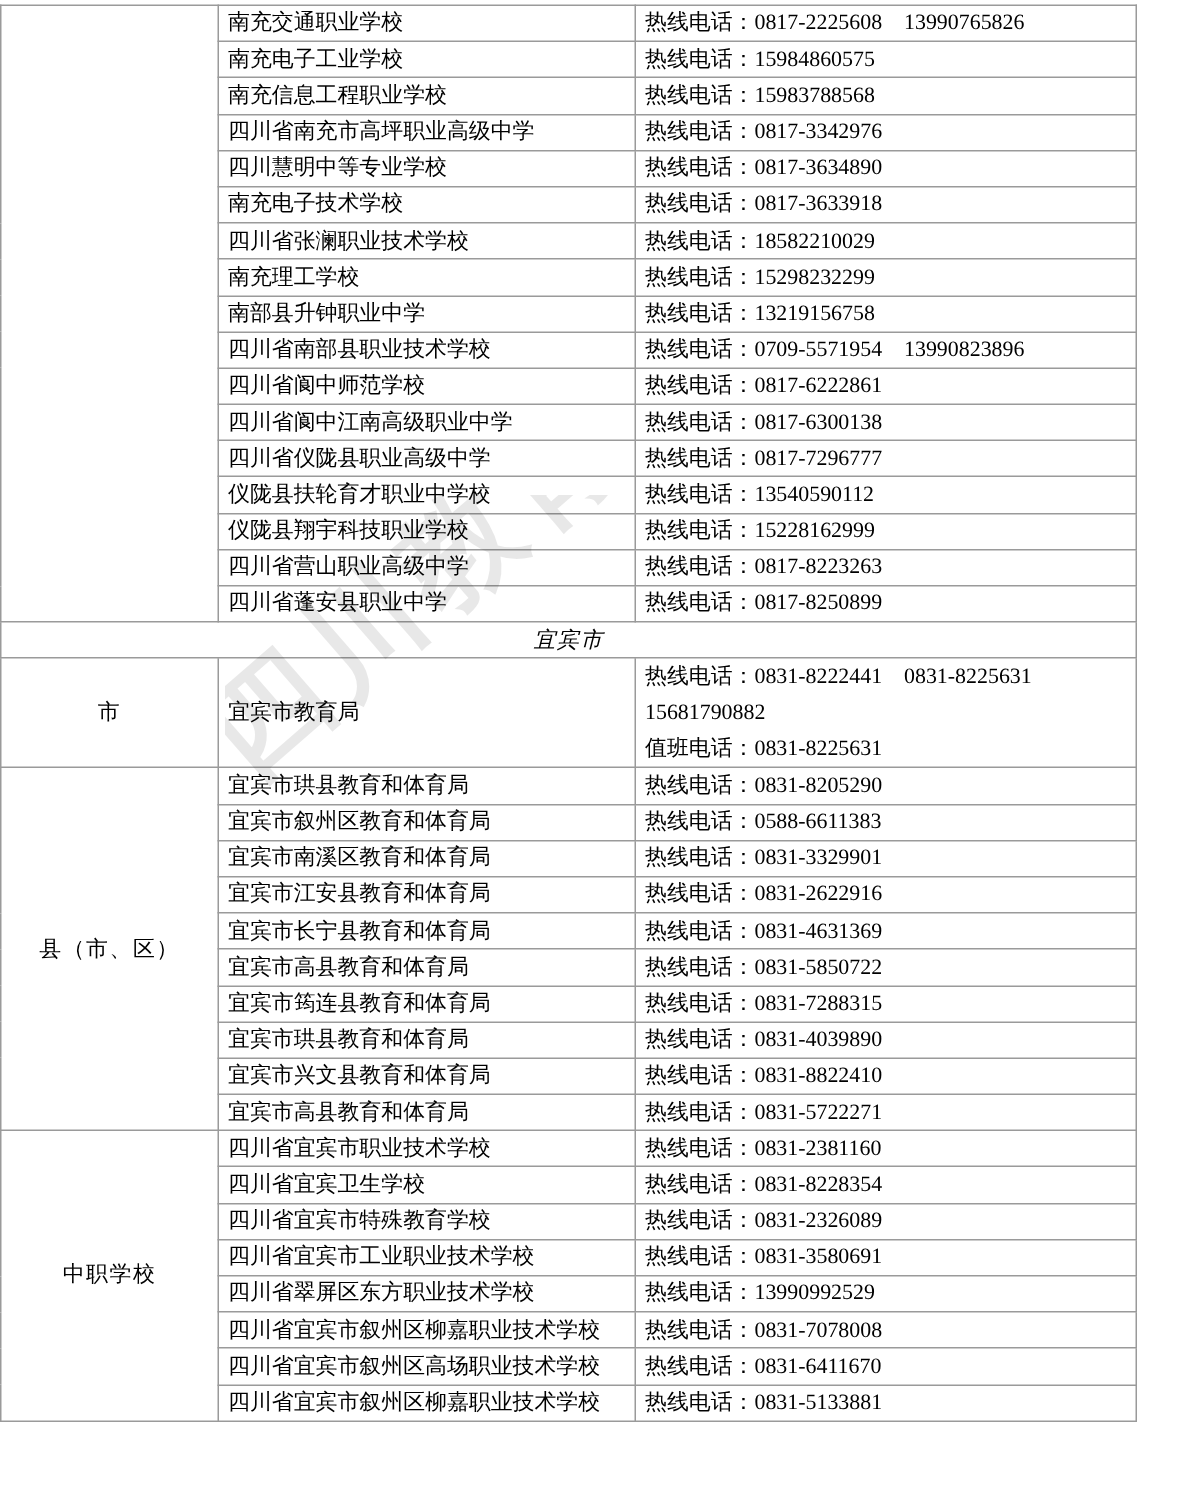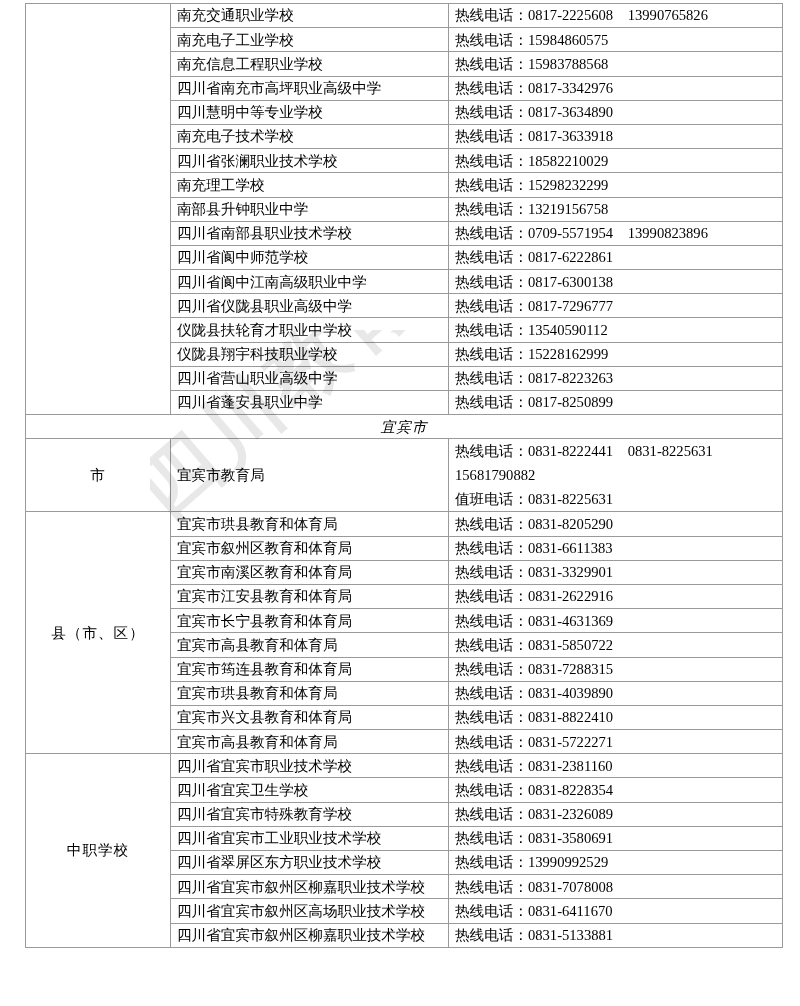--- a/index.html
+++ b/index.html
@@ -45,21 +45,21 @@
     color: #000000;
     opacity: 0.085;
     white-space: nowrap;
     transform: rotate(-41deg);
     transform-origin: left center;
   }
 
   
   #tbl-wrap {
     position: absolute;
-    left: 25px;
+    left: 0;
     top: 3px;
     width: 757px;
     z-index: 2;
   }
   table.doc {
     border-collapse: collapse;
     table-layout: fixed;
     width: 757px;
   }
   table.doc td {
@@ -208,21 +208,21 @@
               <span class="ln">值班电话：0831-8225631</span>
             </td>
           </tr>
           <tr>
             <td class="cat" rowspan="10">县（市、区）</td>
             <td class="name">宜宾市珙县教育和体育局</td>
             <td class="phone"><span class="phone-line">热线电话：0831-8205290</span></td>
           </tr>
           <tr>
             <td class="name">宜宾市叙州区教育和体育局</td>
-            <td class="phone"><span class="phone-line">热线电话：0831-6611383</span></td>
+            <td class="phone"><span class="phone-line">热线电话：0588-6611383</span></td>
           </tr>
           <tr>
             <td class="name">宜宾市南溪区教育和体育局</td>
             <td class="phone"><span class="phone-line">热线电话：0831-3329901</span></td>
           </tr>
           <tr>
             <td class="name">宜宾市江安县教育和体育局</td>
             <td class="phone"><span class="phone-line">热线电话：0831-2622916</span></td>
           </tr>
           <tr>

